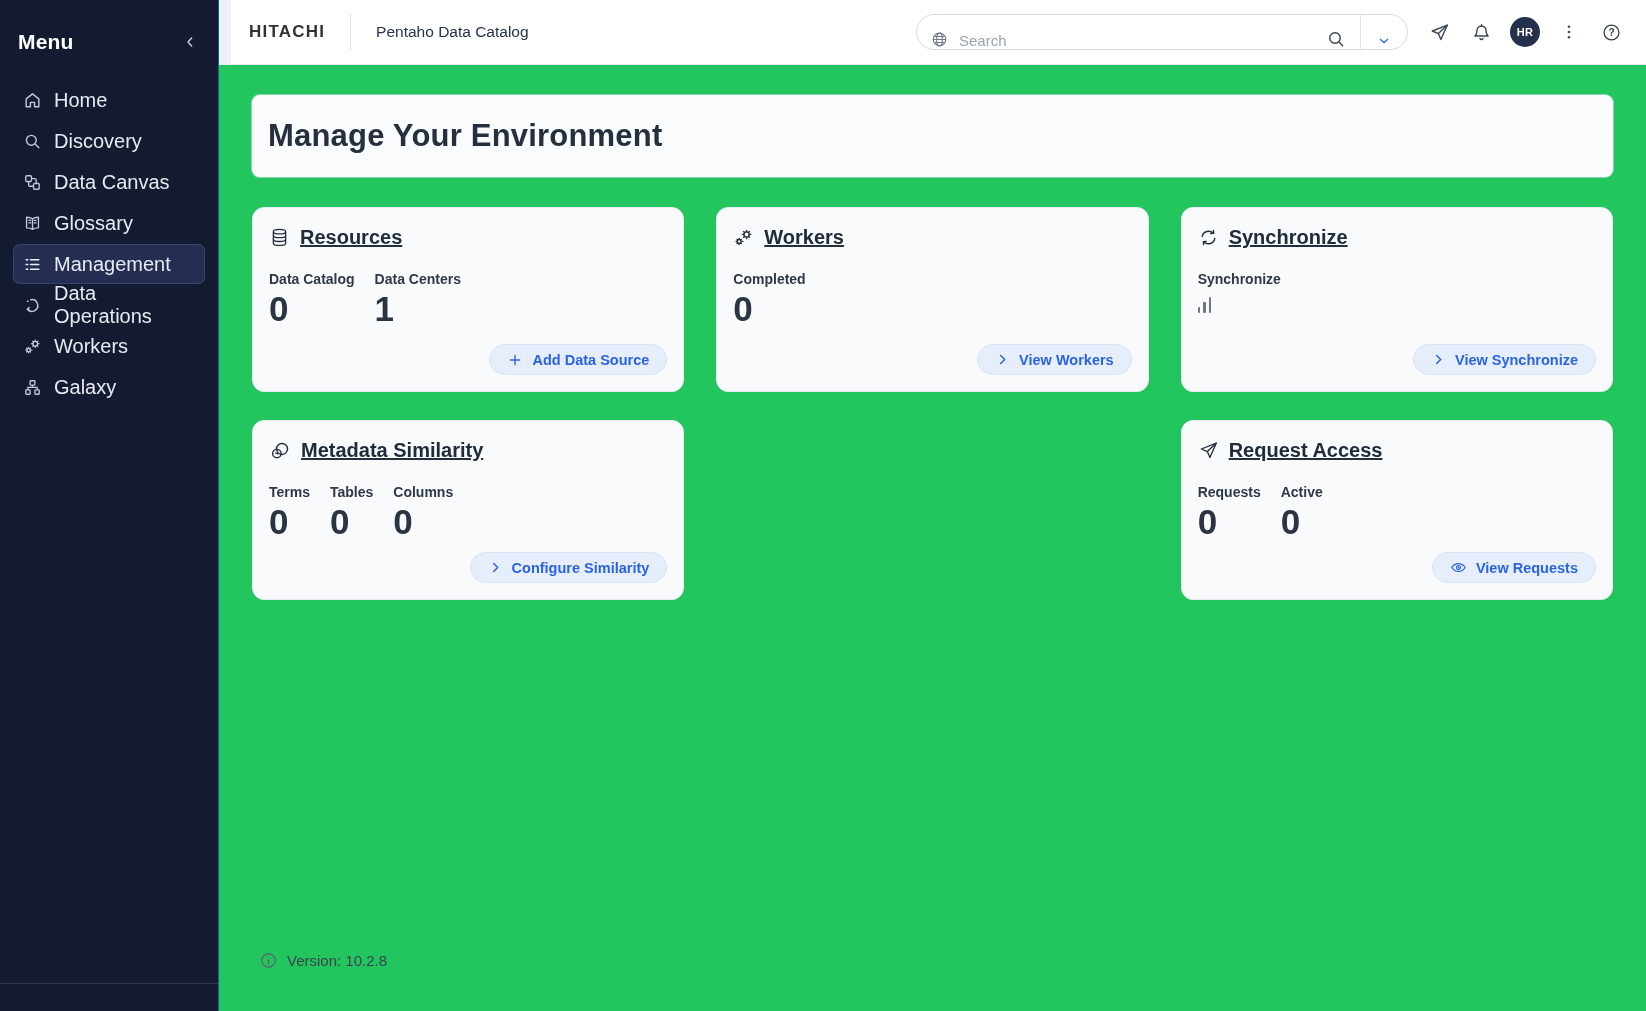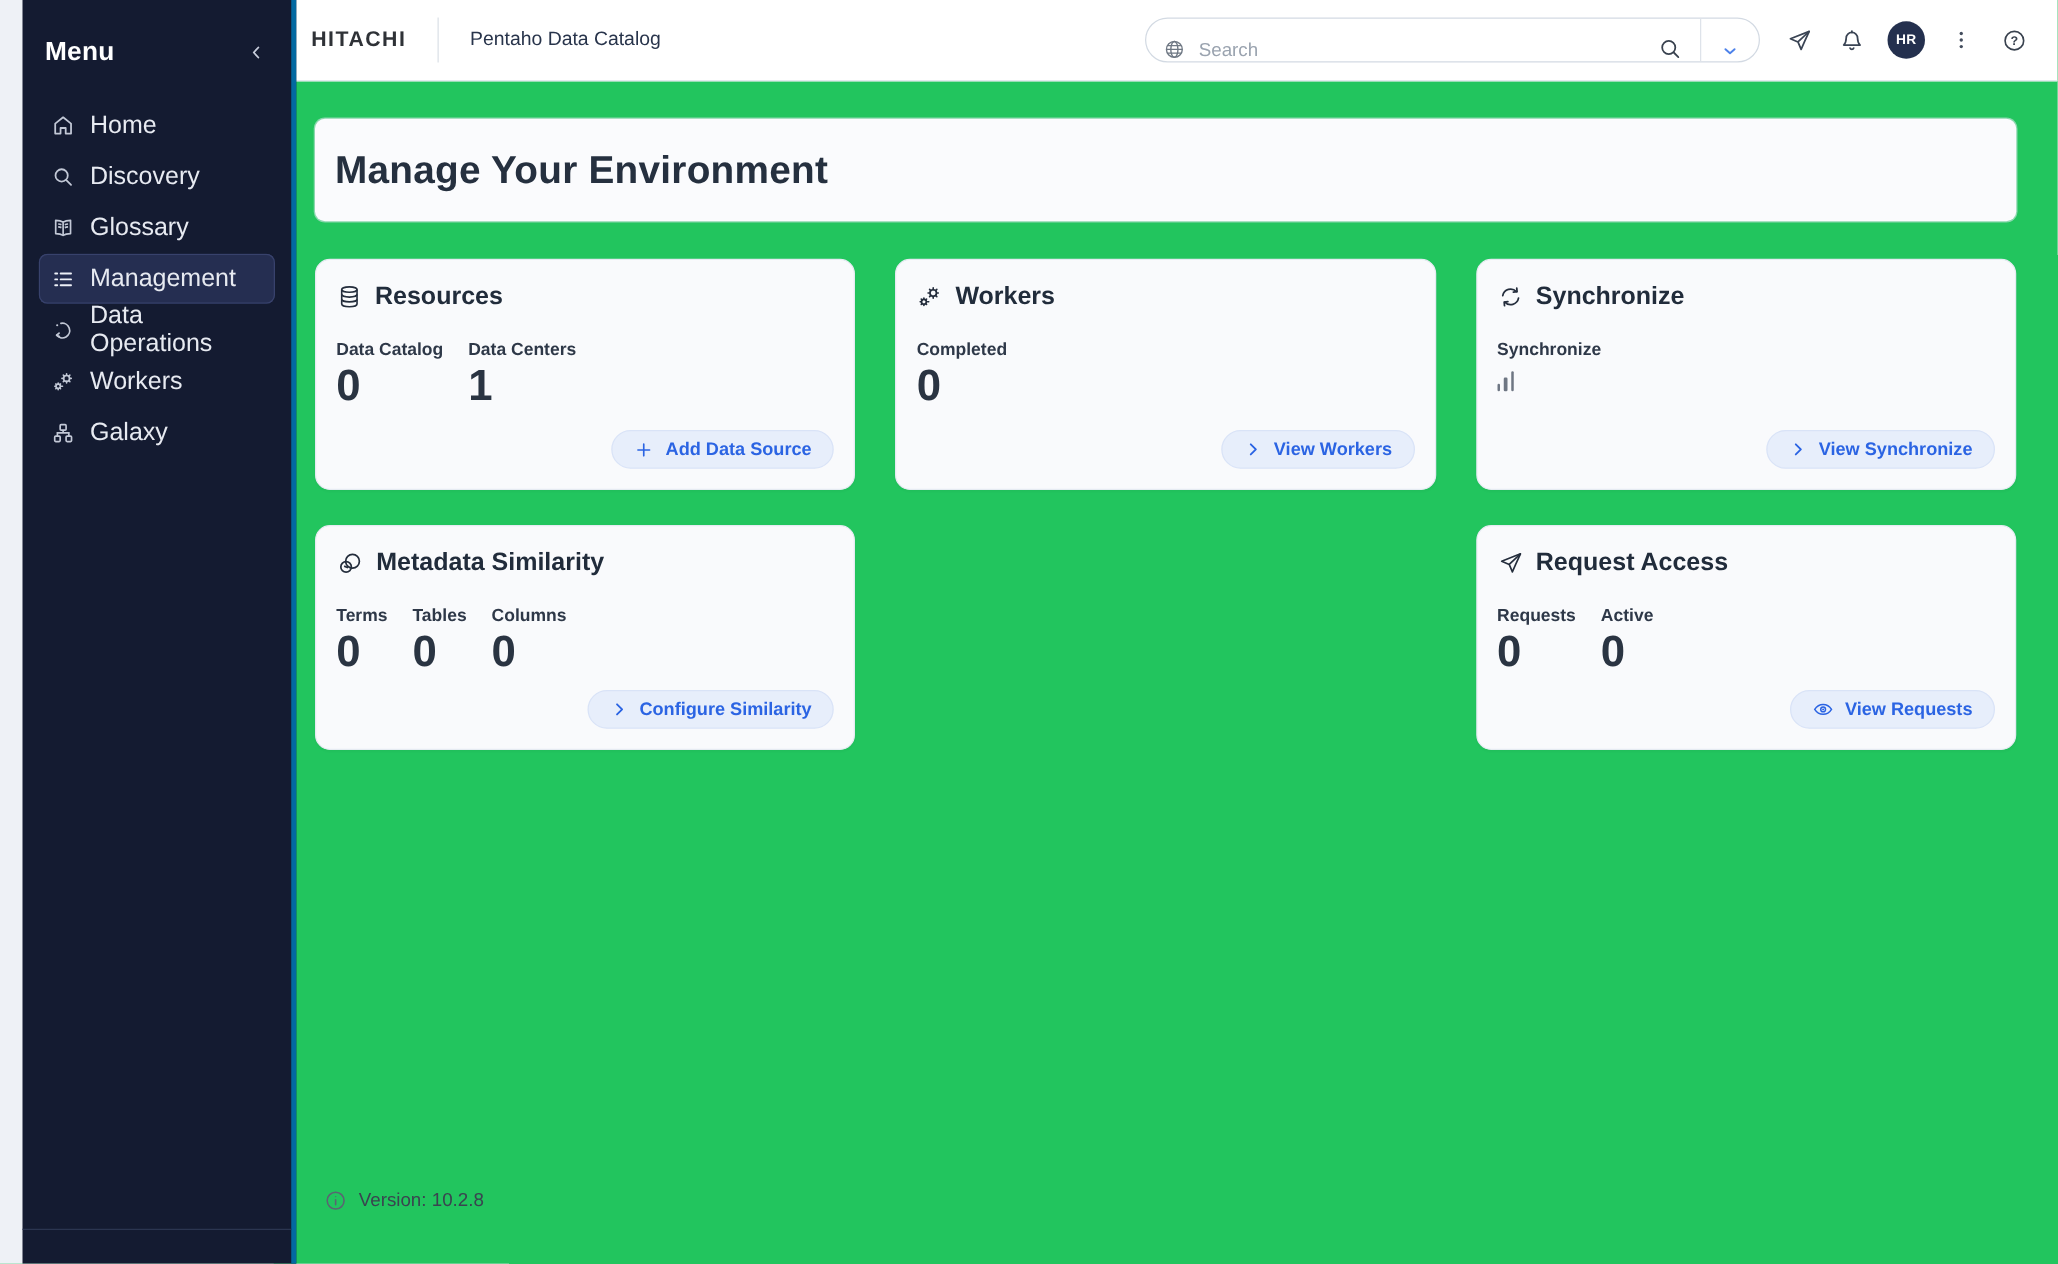--- a/index.html
+++ b/index.html
@@ -8,23 +8,23 @@
     font-family:"Liberation Sans", sans-serif;
     background:#EEF1F6;
     position:relative;
     overflow:hidden;
     color:#25303F;
   }
   svg { display:block; }
 
   
   .sidebar {
-    position:absolute; left:18px; top:0; bottom:0; width:219px;
+    position:absolute; left:0; top:0; bottom:0; width:219px;
     background:#141B31;
-    border-right:4px solid #0369a1;
+    border-right:1px solid #0369a1;
     z-index:3;
   }
   .sidebar-header {
     display:flex; align-items:center; justify-content:space-between;
     padding:30px 20px 26px 18px;
   }
   .sidebar-title { color:#FFFFFF; font-size:21px; font-weight:700; letter-spacing:.2px; }
   .collapse-btn { color:#C7CDDB; cursor:pointer; }
   .nav { padding:0 13px; }
   .nav-item {
@@ -99,21 +99,21 @@
     grid-template-columns:repeat(3, 1fr);
     grid-template-rows:185px 180px;
     column-gap:32px; row-gap:28px;
   }
   .card {
     background:#F9FAFC; border:1px solid #E6EBF2; border-radius:12px;
     padding:14px 16px; position:relative;
     box-shadow:0 1px 2px rgba(15,23,42,.03);
   }
   .card.col1 { grid-column:1; } .card.col3 { grid-column:3; }
-  .card-head { display:flex; align-items:center; gap:10px; margin-top:4px; }
+  .card-head { display:flex; align-items:center; gap:10px; margin-top:4px;text-decoration:underline; }
   .card-head .cicon { color:#242D3C; flex:0 0 auto; }
   .card-title { font-size:20px; font-weight:700; color:#212C3B; }
   .stats { display:flex; gap:20px; margin-top:22px; }
   .stat-label { font-size:14px; font-weight:700; color:#2E3848; }
   .stat-value { font-size:35px; font-weight:700; color:#2A3442; margin-top:4px; line-height:1; }
   .card-action {
     position:absolute; right:16px; bottom:16px;
     display:inline-flex; align-items:center; gap:9px;
     height:31px; padding:0 17px; border-radius:16px;
     background:#E7EEFB; border:1px solid #D9E3F7;
@@ -153,20 +153,30 @@
       <span>Home</span>
     </div>
     <div class="nav-item">
       <span class="nicon">
         <svg width="19" height="19" viewBox="0 0 24 24" fill="none" stroke="currentColor" stroke-width="1.8" stroke-linecap="round">
             <circle cx="10.5" cy="10.5" r="6.2"></circle>
             <path d="m15.2 15.2 4.8 4.8"></path>
           </svg>
       </span>
       <span>Discovery</span>
+    </div>
+    <div class="nav-item">
+      <span class="nicon">
+        <svg width="19" height="19" viewBox="0 0 24 24" fill="none" stroke="currentColor" stroke-width="1.7">
+            <rect x="3.5" y="3.5" width="7.2" height="7.2" rx="1.2"></rect>
+            <rect x="13.3" y="13.3" width="7.2" height="7.2" rx="1.2"></rect>
+            <path d="M7.1 10.7v4.4c0 .9.7 1.6 1.6 1.6h4.6M10.7 7.1h4.4c.9 0 1.6.7 1.6 1.6v4.6"></path>
+          </svg>
+      </span>
+      <span>Data Canvas</span>
     </div>
     <div class="nav-item">
       <span class="nicon">
         <svg width="19" height="19" viewBox="0 0 24 24" fill="none" stroke="currentColor" stroke-width="1.7" stroke-linejoin="round">
             <path d="M12 6C10.2 4.6 7.8 4.1 4.5 4.1v13.4c3.3 0 5.7.5 7.5 1.9 1.8-1.4 4.2-1.9 7.5-1.9V4.1C16.2 4.1 13.8 4.6 12 6z"></path>
             <path d="M12 6v13.4M7 7.8c1.3.1 2.4.3 3.3.7M7 10.8c1.3.1 2.4.3 3.3.7M17 7.8c-1.3.1-2.4.3-3.3.7M17 10.8c-1.3.1-2.4.3-3.3.7"></path>
           </svg>
       </span>
       <span>Glossary</span>
     </div>

